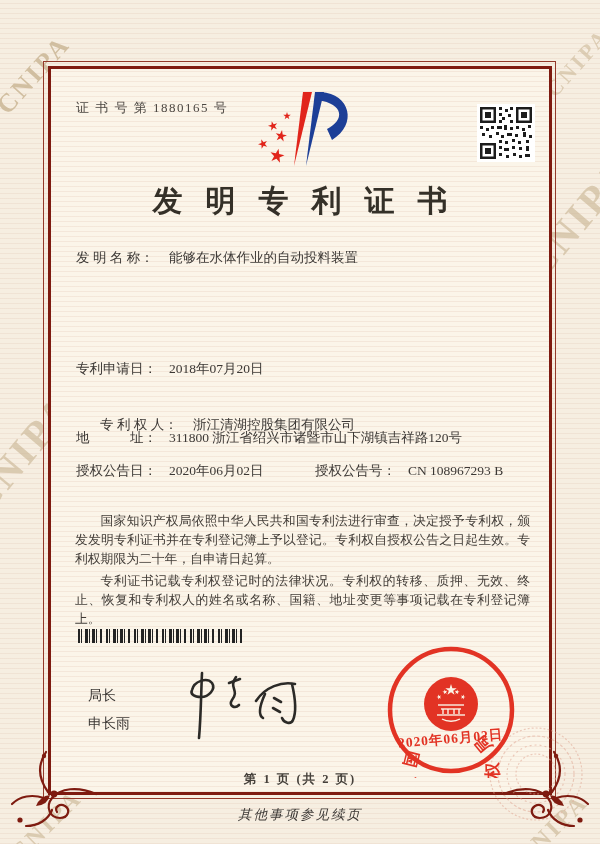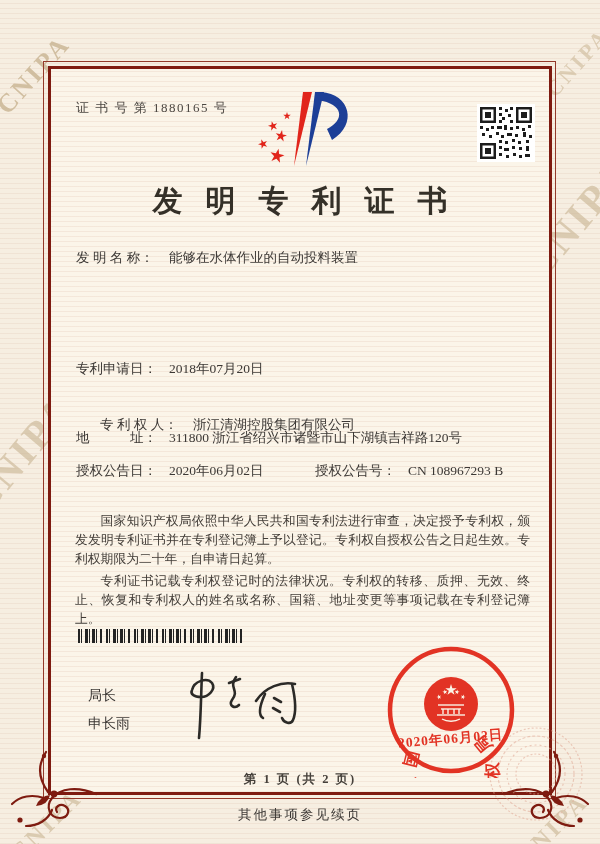--- a/index.html
+++ b/index.html
@@ -34,21 +34,21 @@
       #232323 22px 24px, rgba(0,0,0,0) 24px 28px);
   }
   .signer{position:absolute;left:88px;top:682px;font-size:14px;line-height:28px;color:#3c3835;}
   .sig-svg{position:absolute;left:178px;top:652px;}
   .seal-svg{position:absolute;left:383px;top:642px;}
   .rosette{position:absolute;left:468px;top:718px;opacity:.55;}
   .corner{position:absolute;width:92px;height:84px;}
   .corner.bl{left:8px;top:748px;}
   .corner.br{left:500px;top:748px;transform:scaleX(-1);}
   .page-num{position:absolute;left:53px;top:771px;width:494px;text-align:center;font-size:12.5px;letter-spacing:2px;color:#46413b;font-weight:bold;}
-  .foot-note{position:absolute;left:0;top:806px;width:600px;text-align:center;font-size:13.5px;letter-spacing:2px;color:#3c3835;}
+  .foot-note{position:absolute;left:0;top:806px;width:600px;text-align:center;font-size:13.5px;letter-spacing:2px;color:#3c3835;font-style:italic;}
   .logo-svg{position:absolute;left:248px;top:84px;}
   .qr-svg{position:absolute;left:477px;top:104px;}
 </style>
 </head>
 <body>
 
 <div class="paper">
 
   <div class="wm" style="left:-14px;top:60px;font-size:26px;opacity:.8;transform:rotate(-48deg);">CNIPA</div>
   <div class="wm" style="left:536px;top:50px;font-size:22px;opacity:.55;transform:rotate(-48deg);">CNIPA</div>

